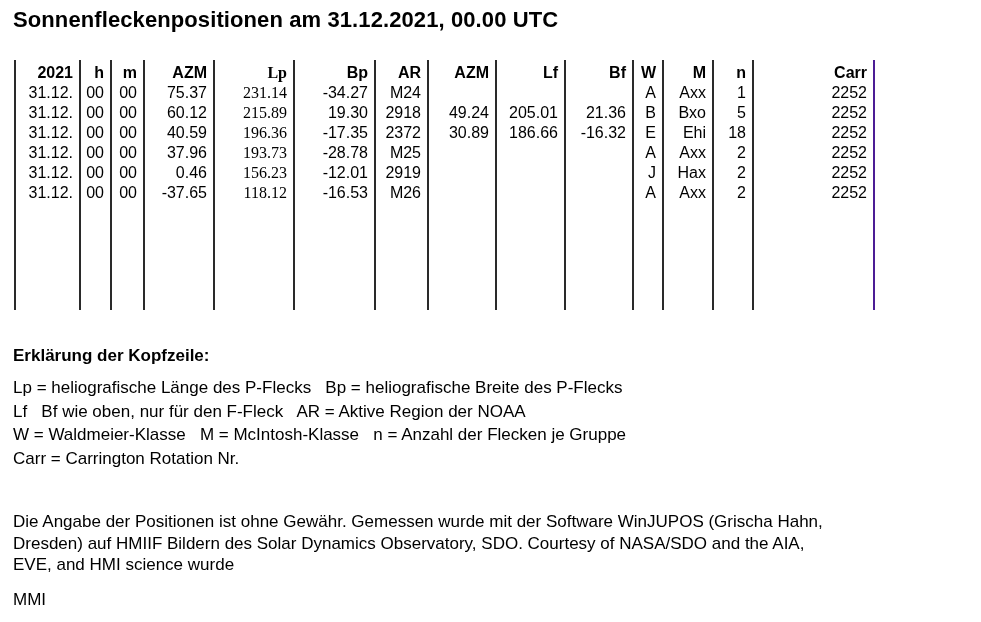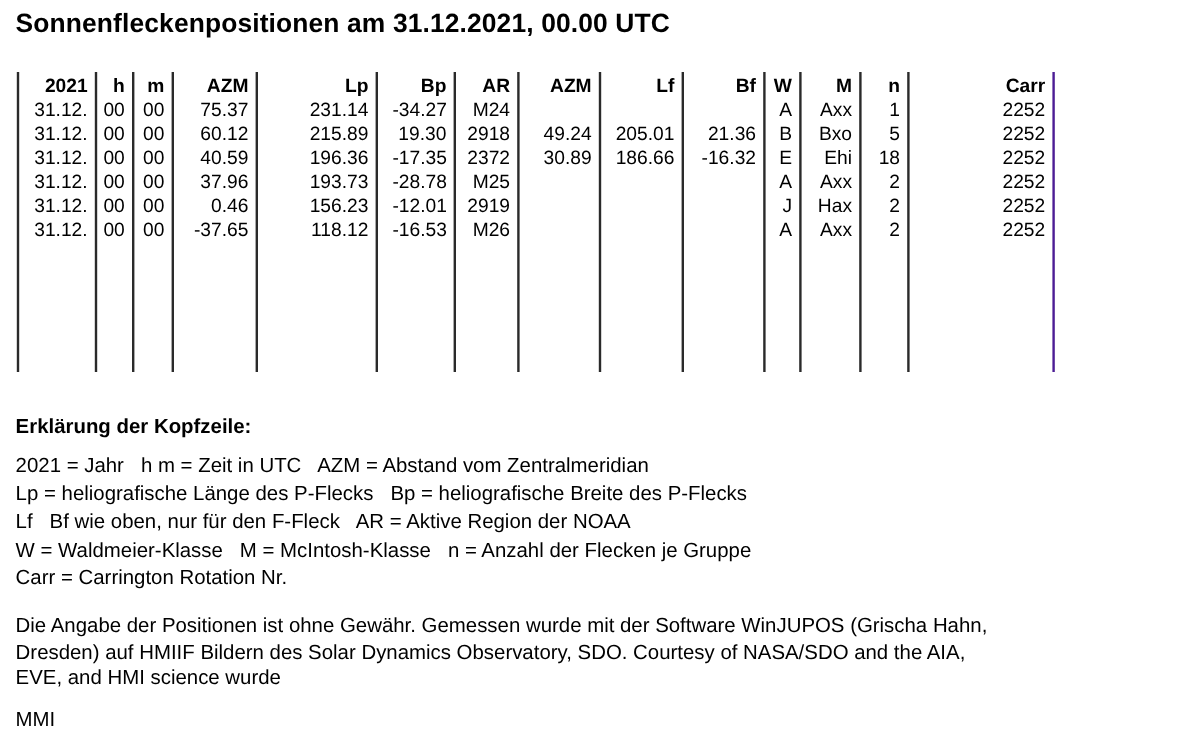--- a/index.html
+++ b/index.html
@@ -87,30 +87,30 @@
     </div>
     <div class="col" style="width: 70px;">
       <div class="cell head">AZM</div>
       <div class="cell">75.37</div>
       <div class="cell">60.12</div>
       <div class="cell">40.59</div>
       <div class="cell">37.96</div>
       <div class="cell">0.46</div>
       <div class="cell">-37.65</div>
     </div>
-    <div class="col" style="width: 100px;">
+    <div class="col" style="width: 80px; font-family: Liberation Serif, serif;">
       <div class="cell head">Lp</div>
       <div class="cell">231.14</div>
       <div class="cell">215.89</div>
       <div class="cell">196.36</div>
       <div class="cell">193.73</div>
       <div class="cell">156.23</div>
       <div class="cell">118.12</div>
     </div>
-    <div class="col" style="width: 65px; padding-left: 12px;">
+    <div class="col" style="width: 81px; padding-left: 12px;">
       <div class="cell head">Bp</div>
       <div class="cell">-34.27</div>
       <div class="cell">19.30</div>
       <div class="cell">-17.35</div>
       <div class="cell">-28.78</div>
       <div class="cell">-12.01</div>
       <div class="cell">-16.53</div>
     </div>
     <div class="col" style="width: 53px;">
       <div class="cell head">AR</div>
@@ -182,21 +182,20 @@
       <div class="cell">2252</div>
       <div class="cell">2252</div>
       <div class="cell">2252</div>
       <div class="cell">2252</div>
     </div>
   </div>
 
 <div class="abs expl-heading">Erklärung der Kopfzeile:</div>
 
 <div class="abs expl-lines" id="explanation-lines">
-    <div>2021 = Jahr   h m = Zeit in UTC   AZM = Abstand vom Zentralmeridian</div>
     <div>Lp = heliografische Länge des P-Flecks   Bp = heliografische Breite des P-Flecks</div>
     <div>Lf   Bf wie oben, nur für den F-Fleck   AR = Aktive Region der NOAA</div>
     <div>W = Waldmeier-Klasse   M = McIntosh-Klasse   n = Anzahl der Flecken je Gruppe</div>
     <div>Carr = Carrington Rotation Nr.</div>
   </div>
 
 <div class="abs disclaimer" id="disclaimer">
     <div>Die Angabe der Positionen ist ohne Gewähr. Gemessen wurde mit der Software WinJUPOS (Grischa Hahn,</div>
     <div>Dresden) auf HMIIF Bildern des Solar Dynamics Observatory, SDO. Courtesy of NASA/SDO and the AIA,</div>
     <div>EVE, and HMI science wurde</div>

